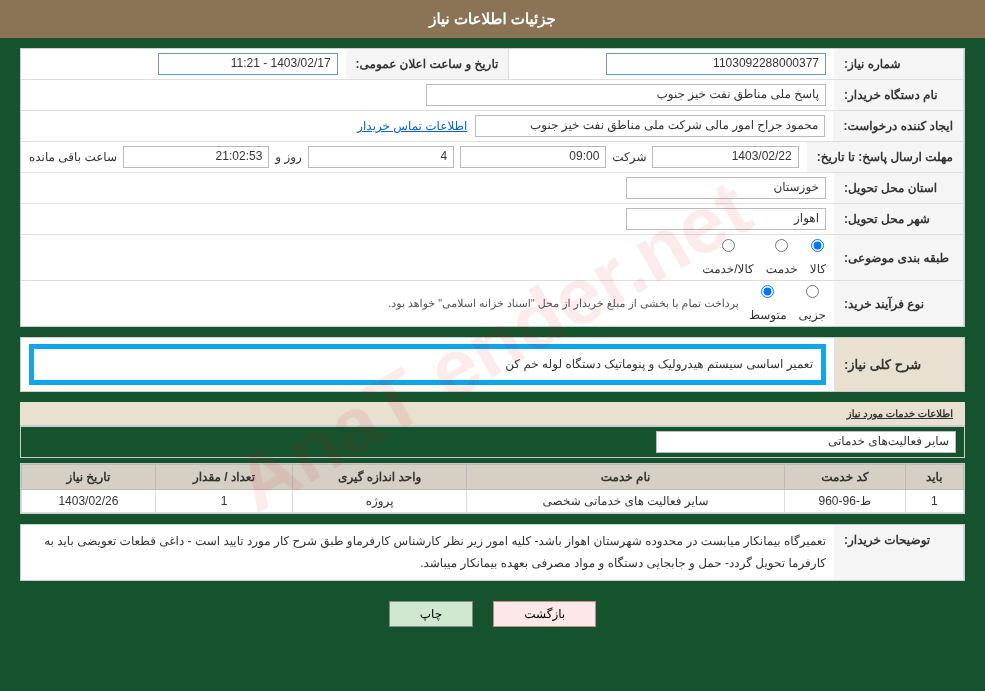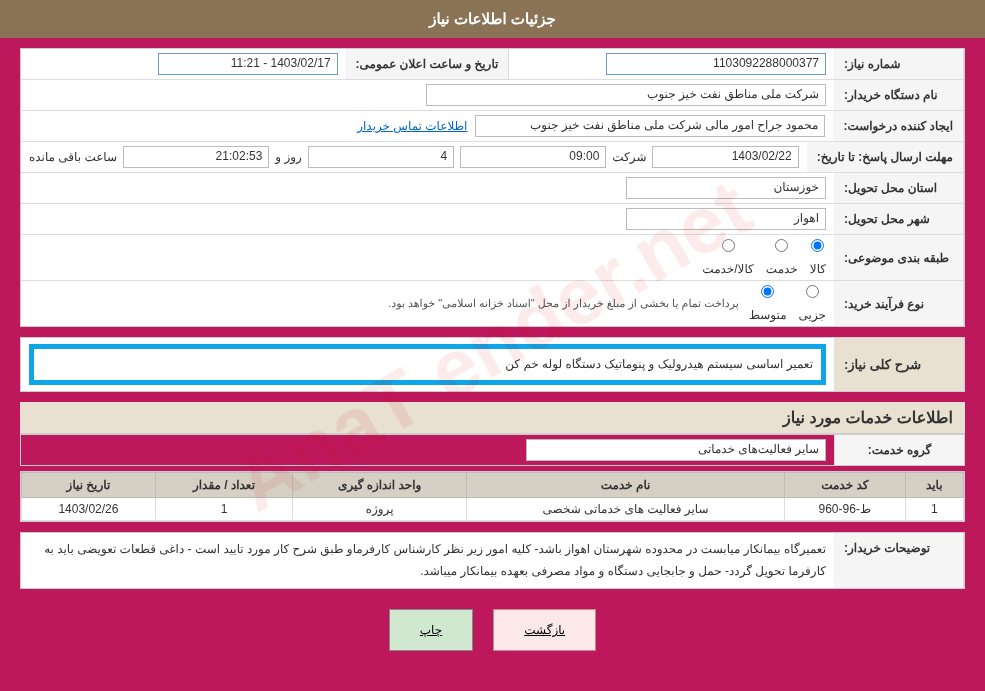--- a/index.html
+++ b/index.html
@@ -6,21 +6,21 @@
     body {
       font-family: Tahoma, Arial, sans-serif;
       background: #f0f0f0;
       direction: rtl;
       font-size: 12px;
       color: #333;
     }
     .page-wrapper {
       width: 985px;
       min-height: 691px;
-      background: #be185d;
+      background: #14532d;
       margin: 0 auto;
     }
     .header-bar {
       background: #8B7355;
       color: #fff;
       text-align: center;
       padding: 10px 0;
       font-size: 15px;
       font-weight: bold;
     }
@@ -88,23 +88,24 @@
     .radio-item {
       display: flex;
       align-items: center;
       gap: 10px;
       flex-direction: column;
     }
     .section-title {
       background: #e8e0d0;
       padding: 6px 12px;
       font-weight: bold;
-      font-size: 16px;
+      font-size: 10px;
       border-bottom: 1px solid #ccc;
       text-align: right;
+      text-decoration: underline;
     }
     .table-section {
       border: 1px solid #ccc;
       margin-bottom: 10px;
     }
     .data-table {
       width: 100%;
       border-collapse: collapse;
     }
     .data-table th {
@@ -120,27 +121,26 @@
       text-align: center;
       background: #fff;
     }
     .button-row {
       display: flex;
       justify-content: center;
       gap: 20px;
       padding: 10px 0;
     }
     .btn {
-      padding: 13px 30px;
+      padding: 5px 30px;
       border: 1px solid #aaa;
       background: #f0f0f0;
       cursor: pointer;
       font-family: Tahoma, Arial, sans-serif;
       font-size: 12px;
-      text-decoration: underline;
     }
     .btn-print {
       background: #d0e8d0;
       border: 1px solid #888;
     }
     .btn-back {
       background: #fce8e8;
       border: 1px solid #cc8888;
     }
     .watermark {
@@ -211,21 +211,21 @@
         </div>
         <div class="label-cell" style="border-right: 1px solid #ddd;">تاریخ و ساعت اعلان عمومی:</div>
         <div class="value-cell">
           <div class="input-box input-box-blue" style="max-width:180px;">1403/02/17 - 11:21</div>
         </div>
       </div>
 
       <div class="row">
         <div class="label-cell">نام دستگاه خریدار:</div>
         <div class="value-cell">
-          <div class="input-box" style="max-width:400px;">شرکت ملی مناطق نفت خیز جنوب</div>
+          <div class="input-box" style="max-width:400px;">پاسخ ملی مناطق نفت خیز جنوب</div>
         </div>
       </div>
 
       <div class="row">
         <div class="label-cell">ایجاد کننده درخواست:</div>
         <div class="value-cell" style="gap: 8px;">
           <div class="input-box" style="max-width:350px;">محمود جراح امور مالی شرکت ملی مناطق نفت خیز جنوب</div>
           <span class="link-blue">اطلاعات تماس خریدار</span>
         </div>
       </div>
@@ -300,21 +300,20 @@
     <div style="display:flex; border: 1px solid #ccc; margin-bottom: 10px;">
       <div class="label-cell" style="background:#e8e0d0; font-size:13px; font-weight:bold; min-width:130px;">شرح کلی نیاز:</div>
       <div style="flex:1; padding: 6px 8px; background:#fff;">
         <div class="service-note" style="border: 5px solid #0ea5e9; min-height: 30px;">تعمیر اساسی سیستم هیدرولیک و پنوماتیک دستگاه لوله خم کن</div>
       </div>
     </div>
 
     <div class="section-title">اطلاعات خدمات مورد نیاز</div>
 
     <div class="group-row">
-      <div class="group-label">گروه خدمت:</div>
       <div class="group-value">
         <div class="input-box" style="max-width:300px;">سایر فعالیت‌های خدماتی</div>
       </div>
     </div>
 
     <div class="table-section" style="margin-top:5px;">
       <table class="data-table">
         <thead>
           <tr>
             <th>باید</th>

